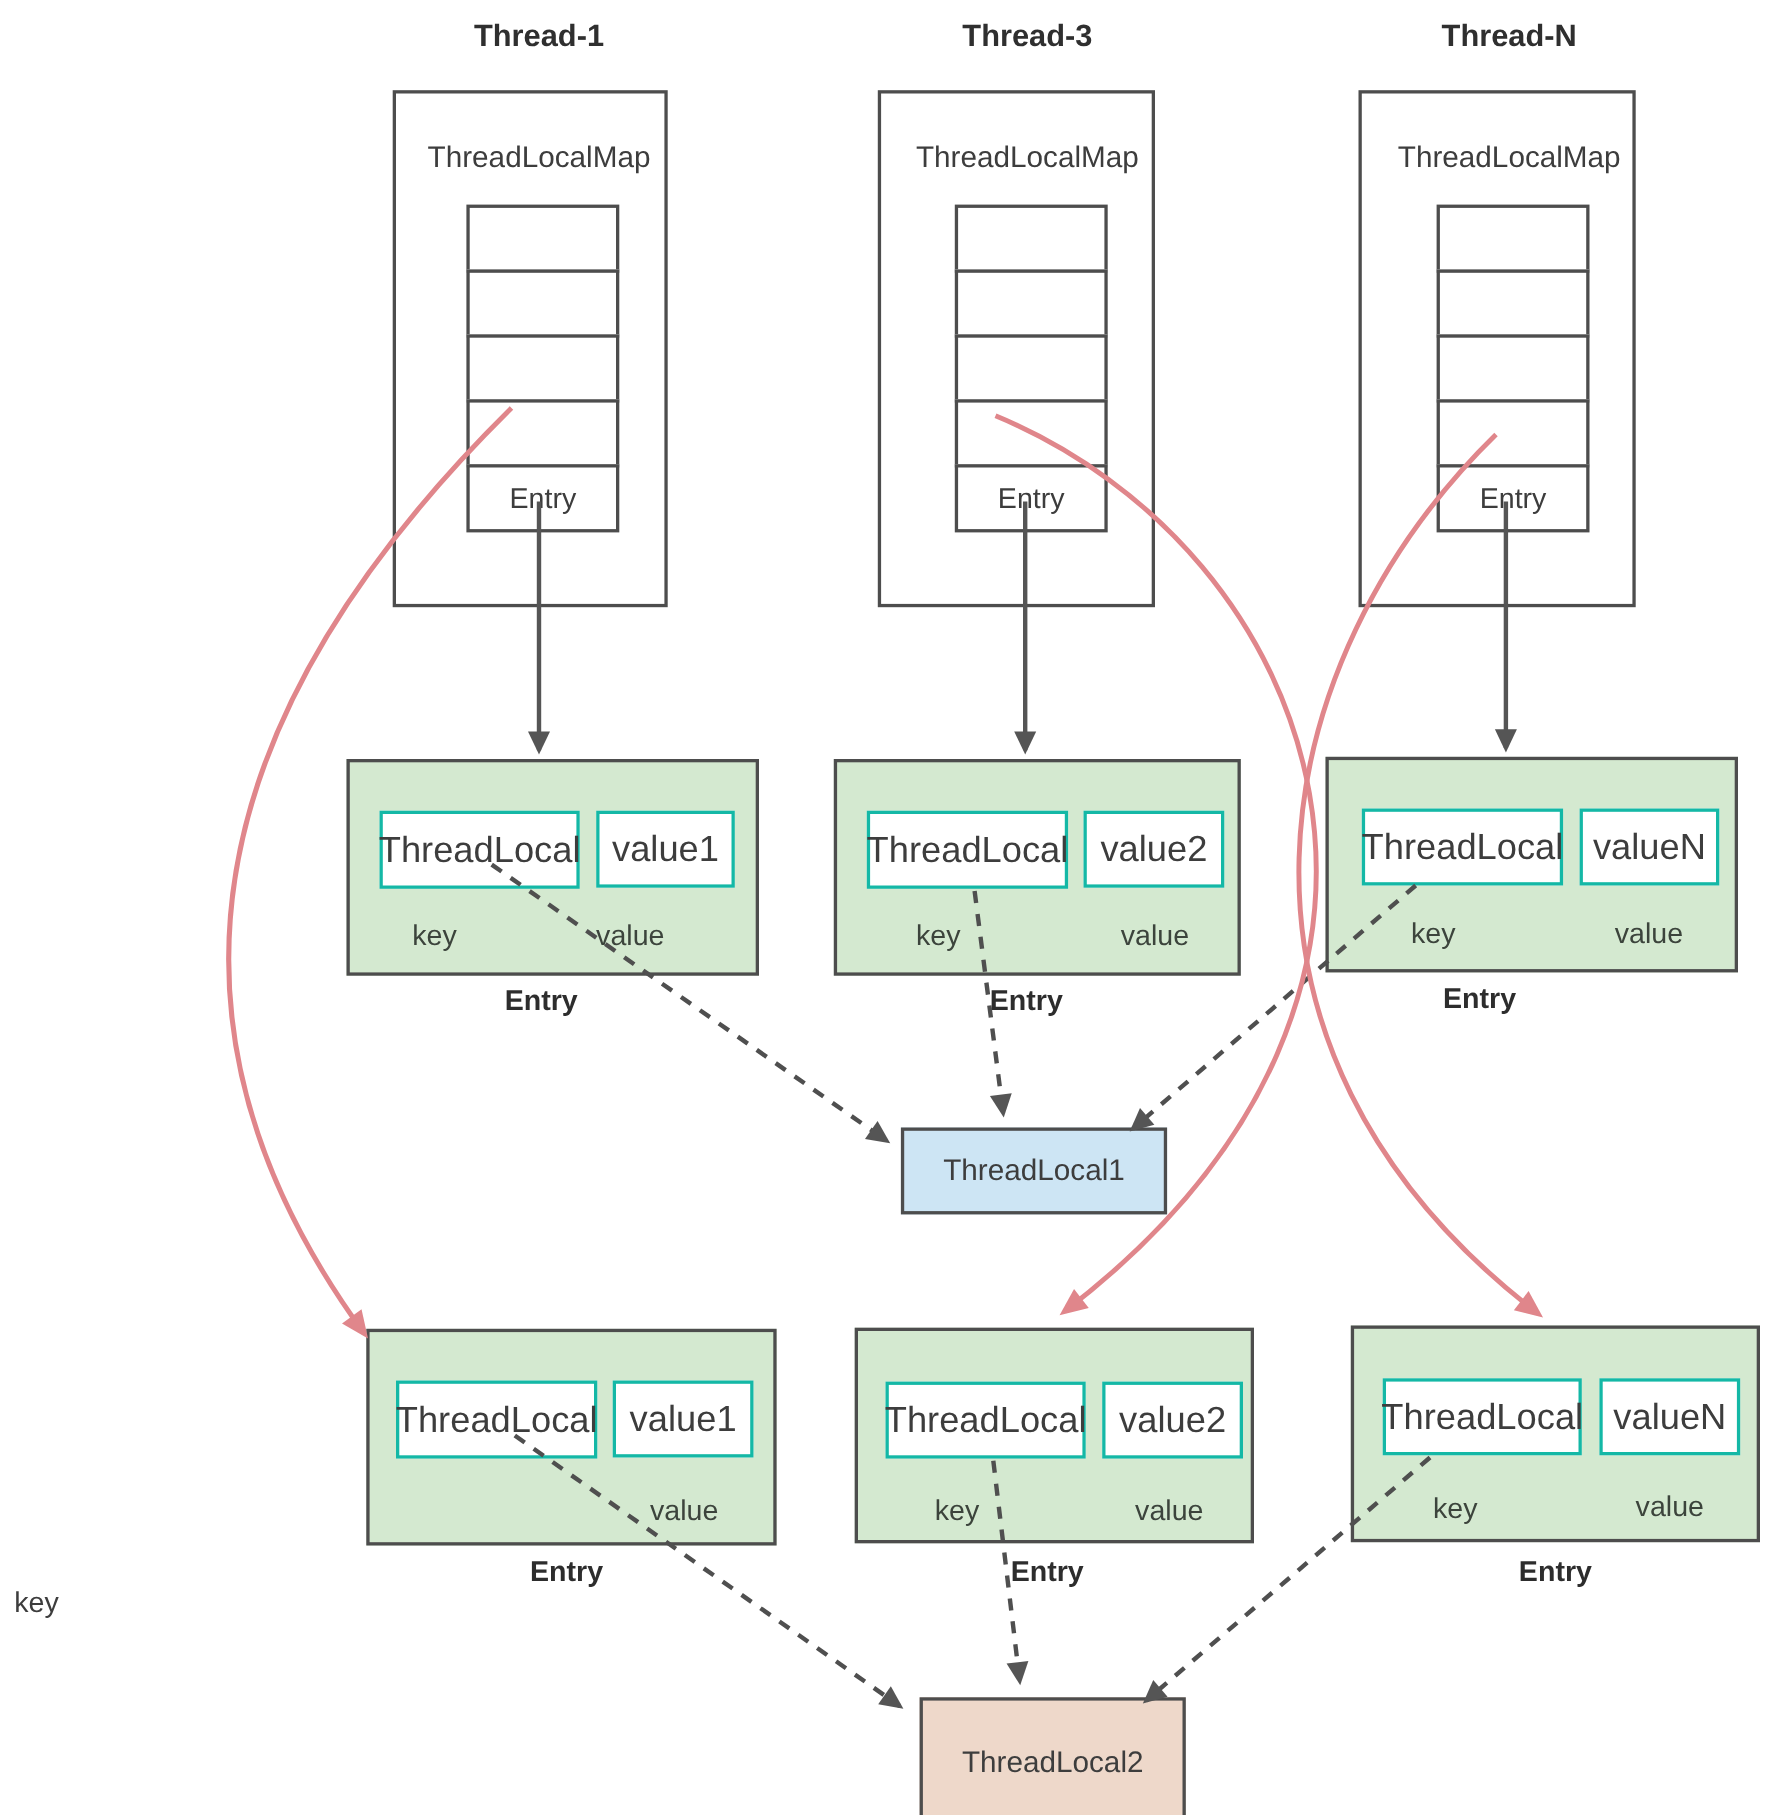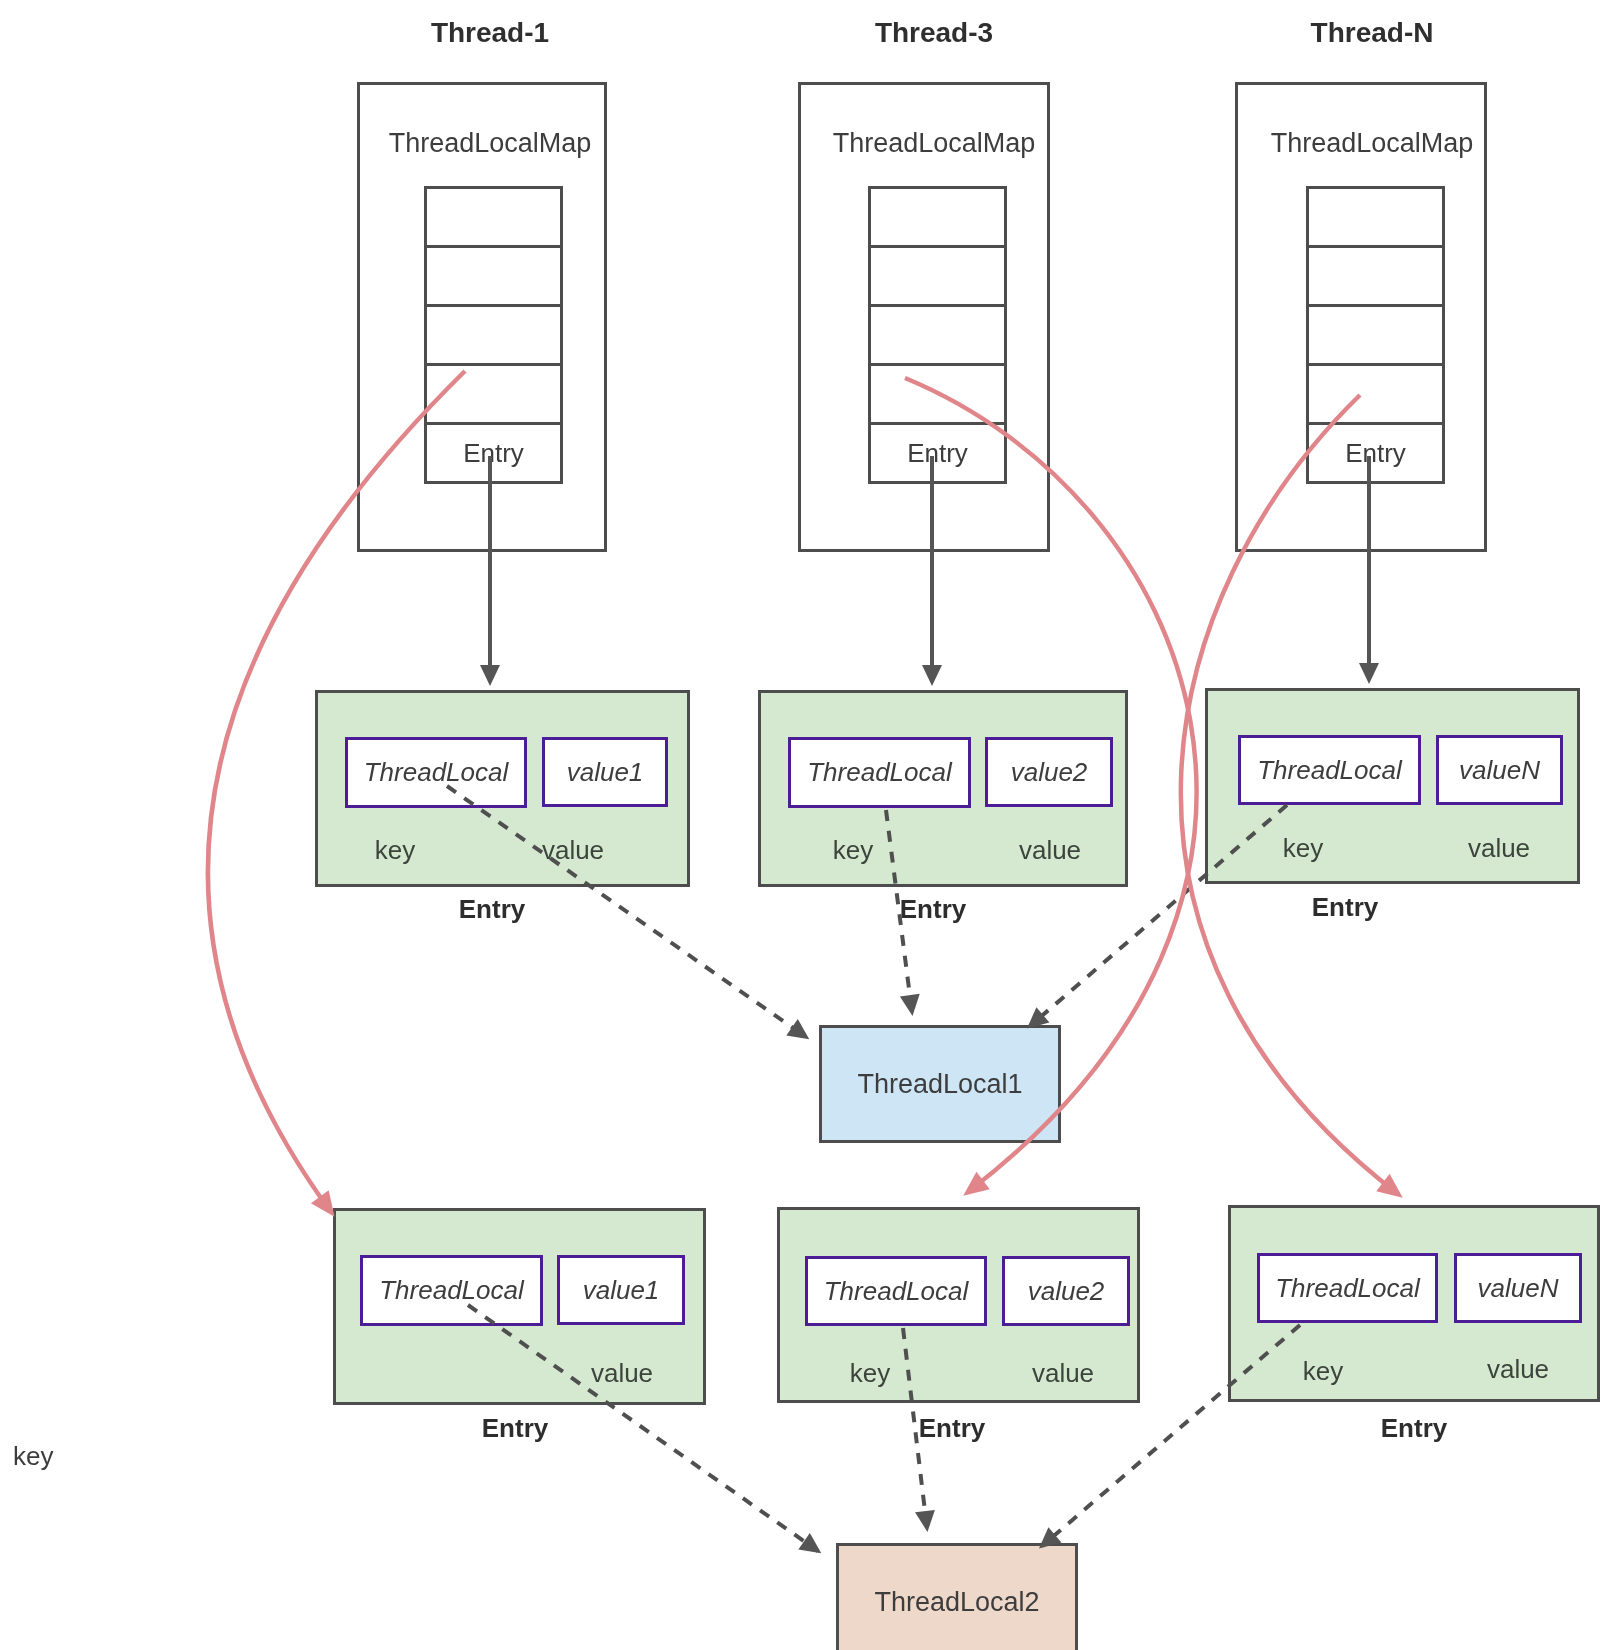--- a/index.html
+++ b/index.html
@@ -11,21 +11,21 @@
   .abs{position:absolute;box-sizing:border-box;}
   .txt{display:flex;align-items:center;justify-content:center;text-align:right;}
   .thread-title{font-size:28px;font-weight:bold;color:#2f2f2f;}
   .map-box{border:3px solid #4d4d4d;background:#ffffff;}
   .map-label{font-size:27px;color:#3d3d3d;}
   .slot-stack{display:flex;flex-direction:column;}
   .slot{width:133px;height:56px;border:3px solid #4d4d4d;margin-top:-3px;background:#ffffff;
         display:flex;align-items:center;justify-content:center;font-size:26px;color:#3d3d3d;}
   .slot:first-child{margin-top:0;}
   .entry-box{border:3px solid #4d4d4d;background:#d4e9d0;}
-  .inner-box{border:3px solid #4c1d95;background:#ffffff;font-size:26px;color:#3d3d3d;font-style:italic;}
+  .inner-box{border:3px solid #14b8a6;background:#ffffff;font-size:33px;color:#3d3d3d;}
   .kv-label{font-size:26px;color:#3c443c;}
   .entry-caption{font-size:26px;font-weight:bold;color:#2d2d2d;}
   .tl-shared{border:3px solid #4d4d4d;font-size:27px;color:#3d3d3d;}
   .tl1{background:#cde5f4;}
   .tl2{background:#eed8ca;}
   .stray-key{font-size:26px;color:#3d3d3d;}
   svg.overlay{position:absolute;left:0;top:0;pointer-events:none;}
 </style>
 </head>
 <body>
@@ -77,21 +77,21 @@
 <div class="abs txt kv-label" style="left:1000px;top:833px;width:100px;height:34px;">value</div>
 <div class="abs txt entry-caption" style="left:858px;top:893px;width:150px;height:32px;">Entry</div>
 
 <div class="abs entry-box" style="left:1205px;top:688px;width:375px;height:196px;"></div>
 <div class="abs txt inner-box" style="left:1238px;top:735px;width:183px;height:70px;">ThreadLocal</div>
 <div class="abs txt inner-box" style="left:1436px;top:735px;width:127px;height:70px;">valueN</div>
 <div class="abs txt kv-label" style="left:1253px;top:831px;width:100px;height:34px;">key</div>
 <div class="abs txt kv-label" style="left:1449px;top:831px;width:100px;height:34px;">value</div>
 <div class="abs txt entry-caption" style="left:1270px;top:891px;width:150px;height:32px;">Entry</div>
 
-<div class="abs txt tl-shared tl1" style="left:819px;top:1025px;width:242px;height:118px;">ThreadLocal1</div>
+<div class="abs txt tl-shared tl1" style="left:819px;top:1025px;width:242px;height:79px;">ThreadLocal1</div>
 
 <div class="abs entry-box" style="left:333px;top:1208px;width:373px;height:197px;"></div>
 <div class="abs txt inner-box" style="left:360px;top:1255px;width:183px;height:71px;">ThreadLocal</div>
 <div class="abs txt inner-box" style="left:557px;top:1255px;width:128px;height:70px;">value1</div>
 <div class="abs txt kv-label" style="left:572px;top:1356px;width:100px;height:34px;">value</div>
 <div class="abs txt entry-caption" style="left:440px;top:1412px;width:150px;height:32px;">Entry</div>
 
 <div class="abs entry-box" style="left:777px;top:1207px;width:363px;height:196px;"></div>
 <div class="abs txt inner-box" style="left:805px;top:1256px;width:182px;height:70px;">ThreadLocal</div>
 <div class="abs txt inner-box" style="left:1002px;top:1256px;width:128px;height:70px;">value2</div>

